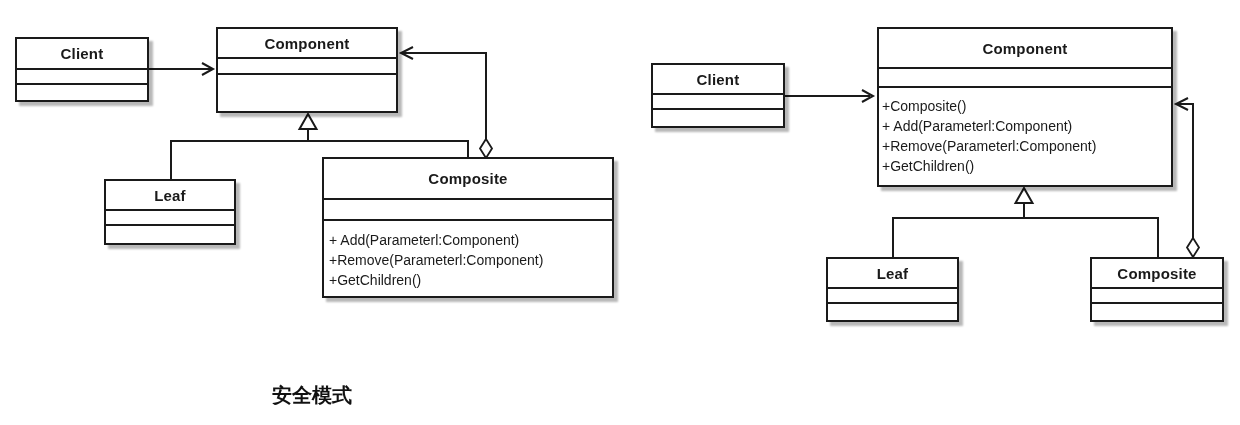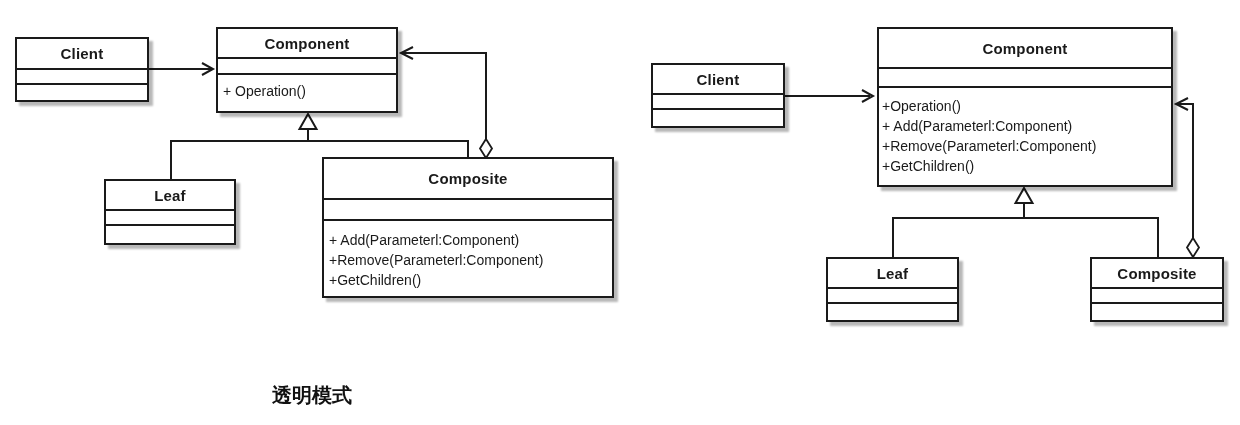--- a/index.html
+++ b/index.html
@@ -75,54 +75,51 @@
 
   <div class="uml-box" style="left:9px;top:37px;width:134px;height:65px;">
     <div class="uml-title" style="height:29px;">Client</div>
     <div class="uml-attrs" style="height:13px;"></div>
     <div class="uml-ops"></div>
   </div>
 
   <div class="uml-box" style="left:210px;top:27px;width:182px;height:86px;">
     <div class="uml-title" style="height:28px;">Component</div>
     <div class="uml-attrs" style="height:14px;"></div>
-    <div class="uml-ops" style="padding-top:6px;">
-      <div>+ Operation()</div>
-    </div>
   </div>
 
   <div class="uml-box" style="left:98px;top:179px;width:132px;height:66px;">
     <div class="uml-title" style="height:28px;">Leaf</div>
     <div class="uml-attrs" style="height:13px;"></div>
     <div class="uml-ops"></div>
   </div>
 
   <div class="uml-box" style="left:316px;top:157px;width:292px;height:141px;">
     <div class="uml-title" style="height:39px;">Composite</div>
     <div class="uml-attrs" style="height:19px;"></div>
     <div class="uml-ops" style="padding-top:9px;">
       <div>+ Add(Parameterl:Component)</div>
       <div>+Remove(Parameterl:Component)</div>
       <div>+GetChildren()</div>
     </div>
   </div>
 
-  <div class="caption" style="left:206px;top:382px;">透明模式</div>
+  <div class="caption" style="left:206px;top:382px;">安全模式</div>
 
   <div class="uml-box" style="left:645px;top:63px;width:134px;height:65px;">
     <div class="uml-title" style="height:28px;">Client</div>
     <div class="uml-attrs" style="height:13px;"></div>
     <div class="uml-ops"></div>
   </div>
 
   <div class="uml-box" style="left:871px;top:27px;width:296px;height:160px;">
     <div class="uml-title" style="height:38px;">Component</div>
     <div class="uml-attrs" style="height:17px;"></div>
     <div class="uml-ops" style="padding-top:8px;padding-left:3px;">
-      <div>+Operation()</div>
+      <div>+Composite()</div>
       <div>+ Add(Parameterl:Component)</div>
       <div>+Remove(Parameterl:Component)</div>
       <div>+GetChildren()</div>
     </div>
   </div>
 
   <div class="uml-box" style="left:820px;top:257px;width:133px;height:65px;">
     <div class="uml-title" style="height:28px;">Leaf</div>
     <div class="uml-attrs" style="height:13px;"></div>
     <div class="uml-ops"></div>

